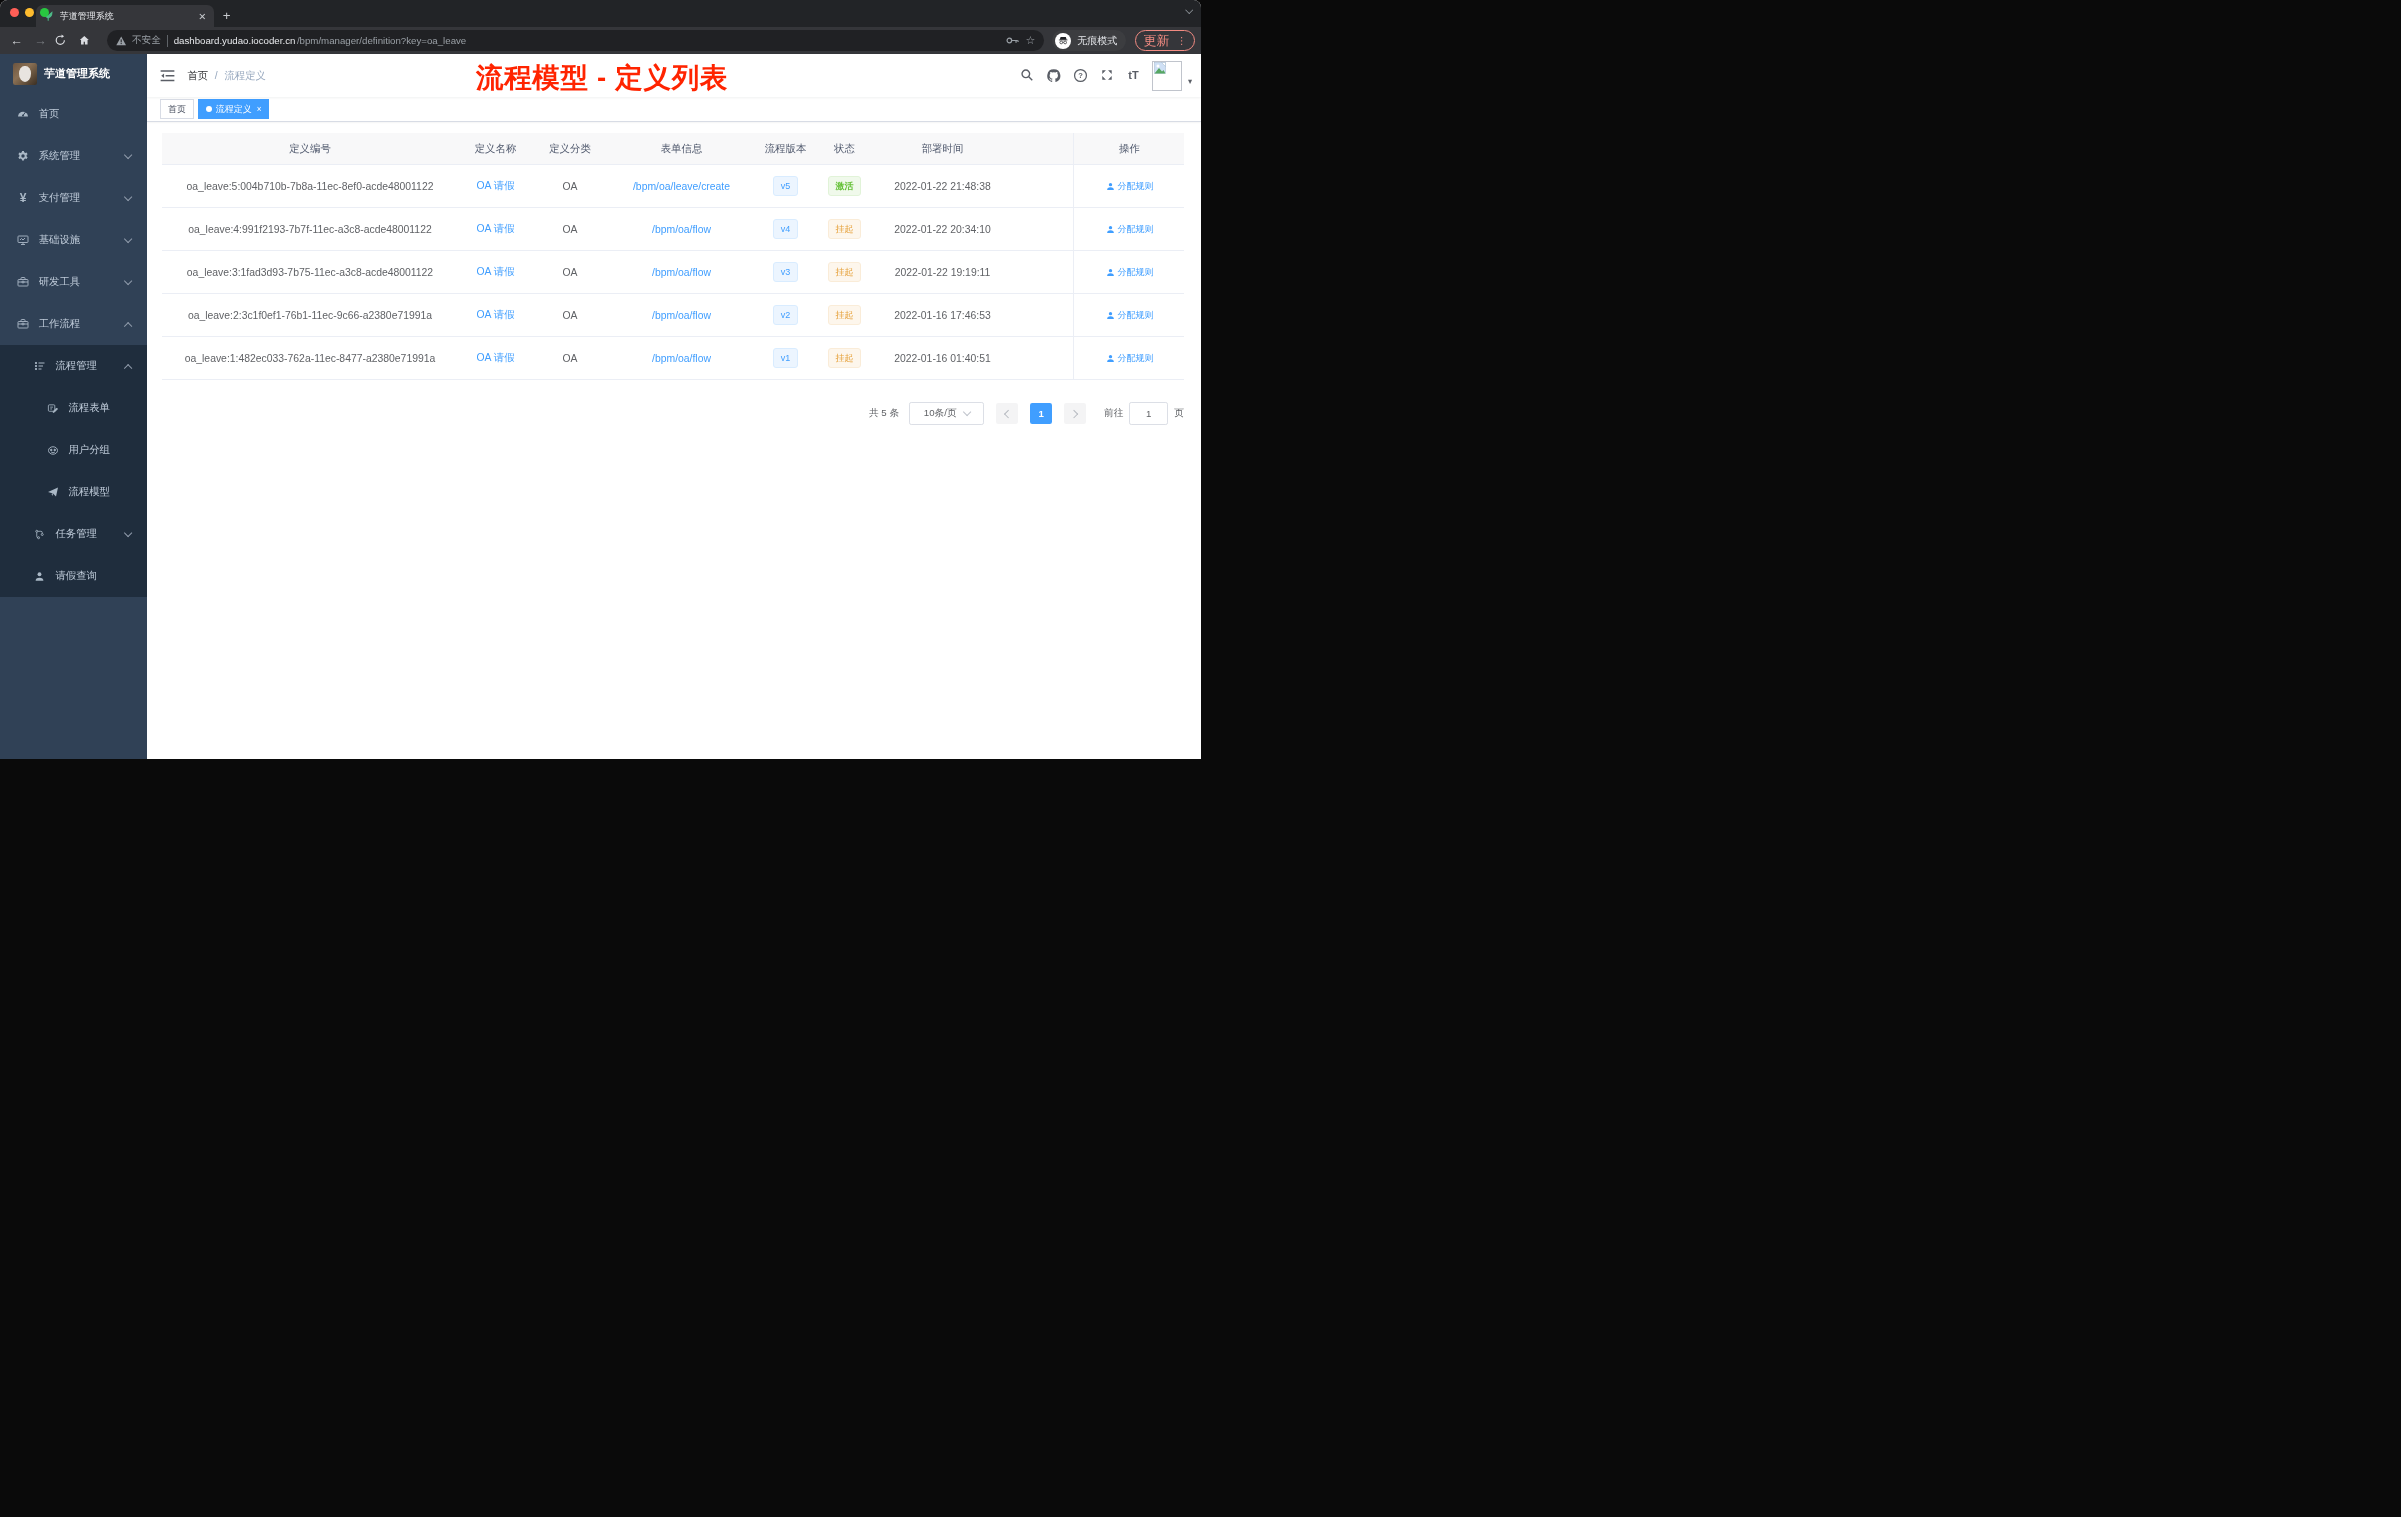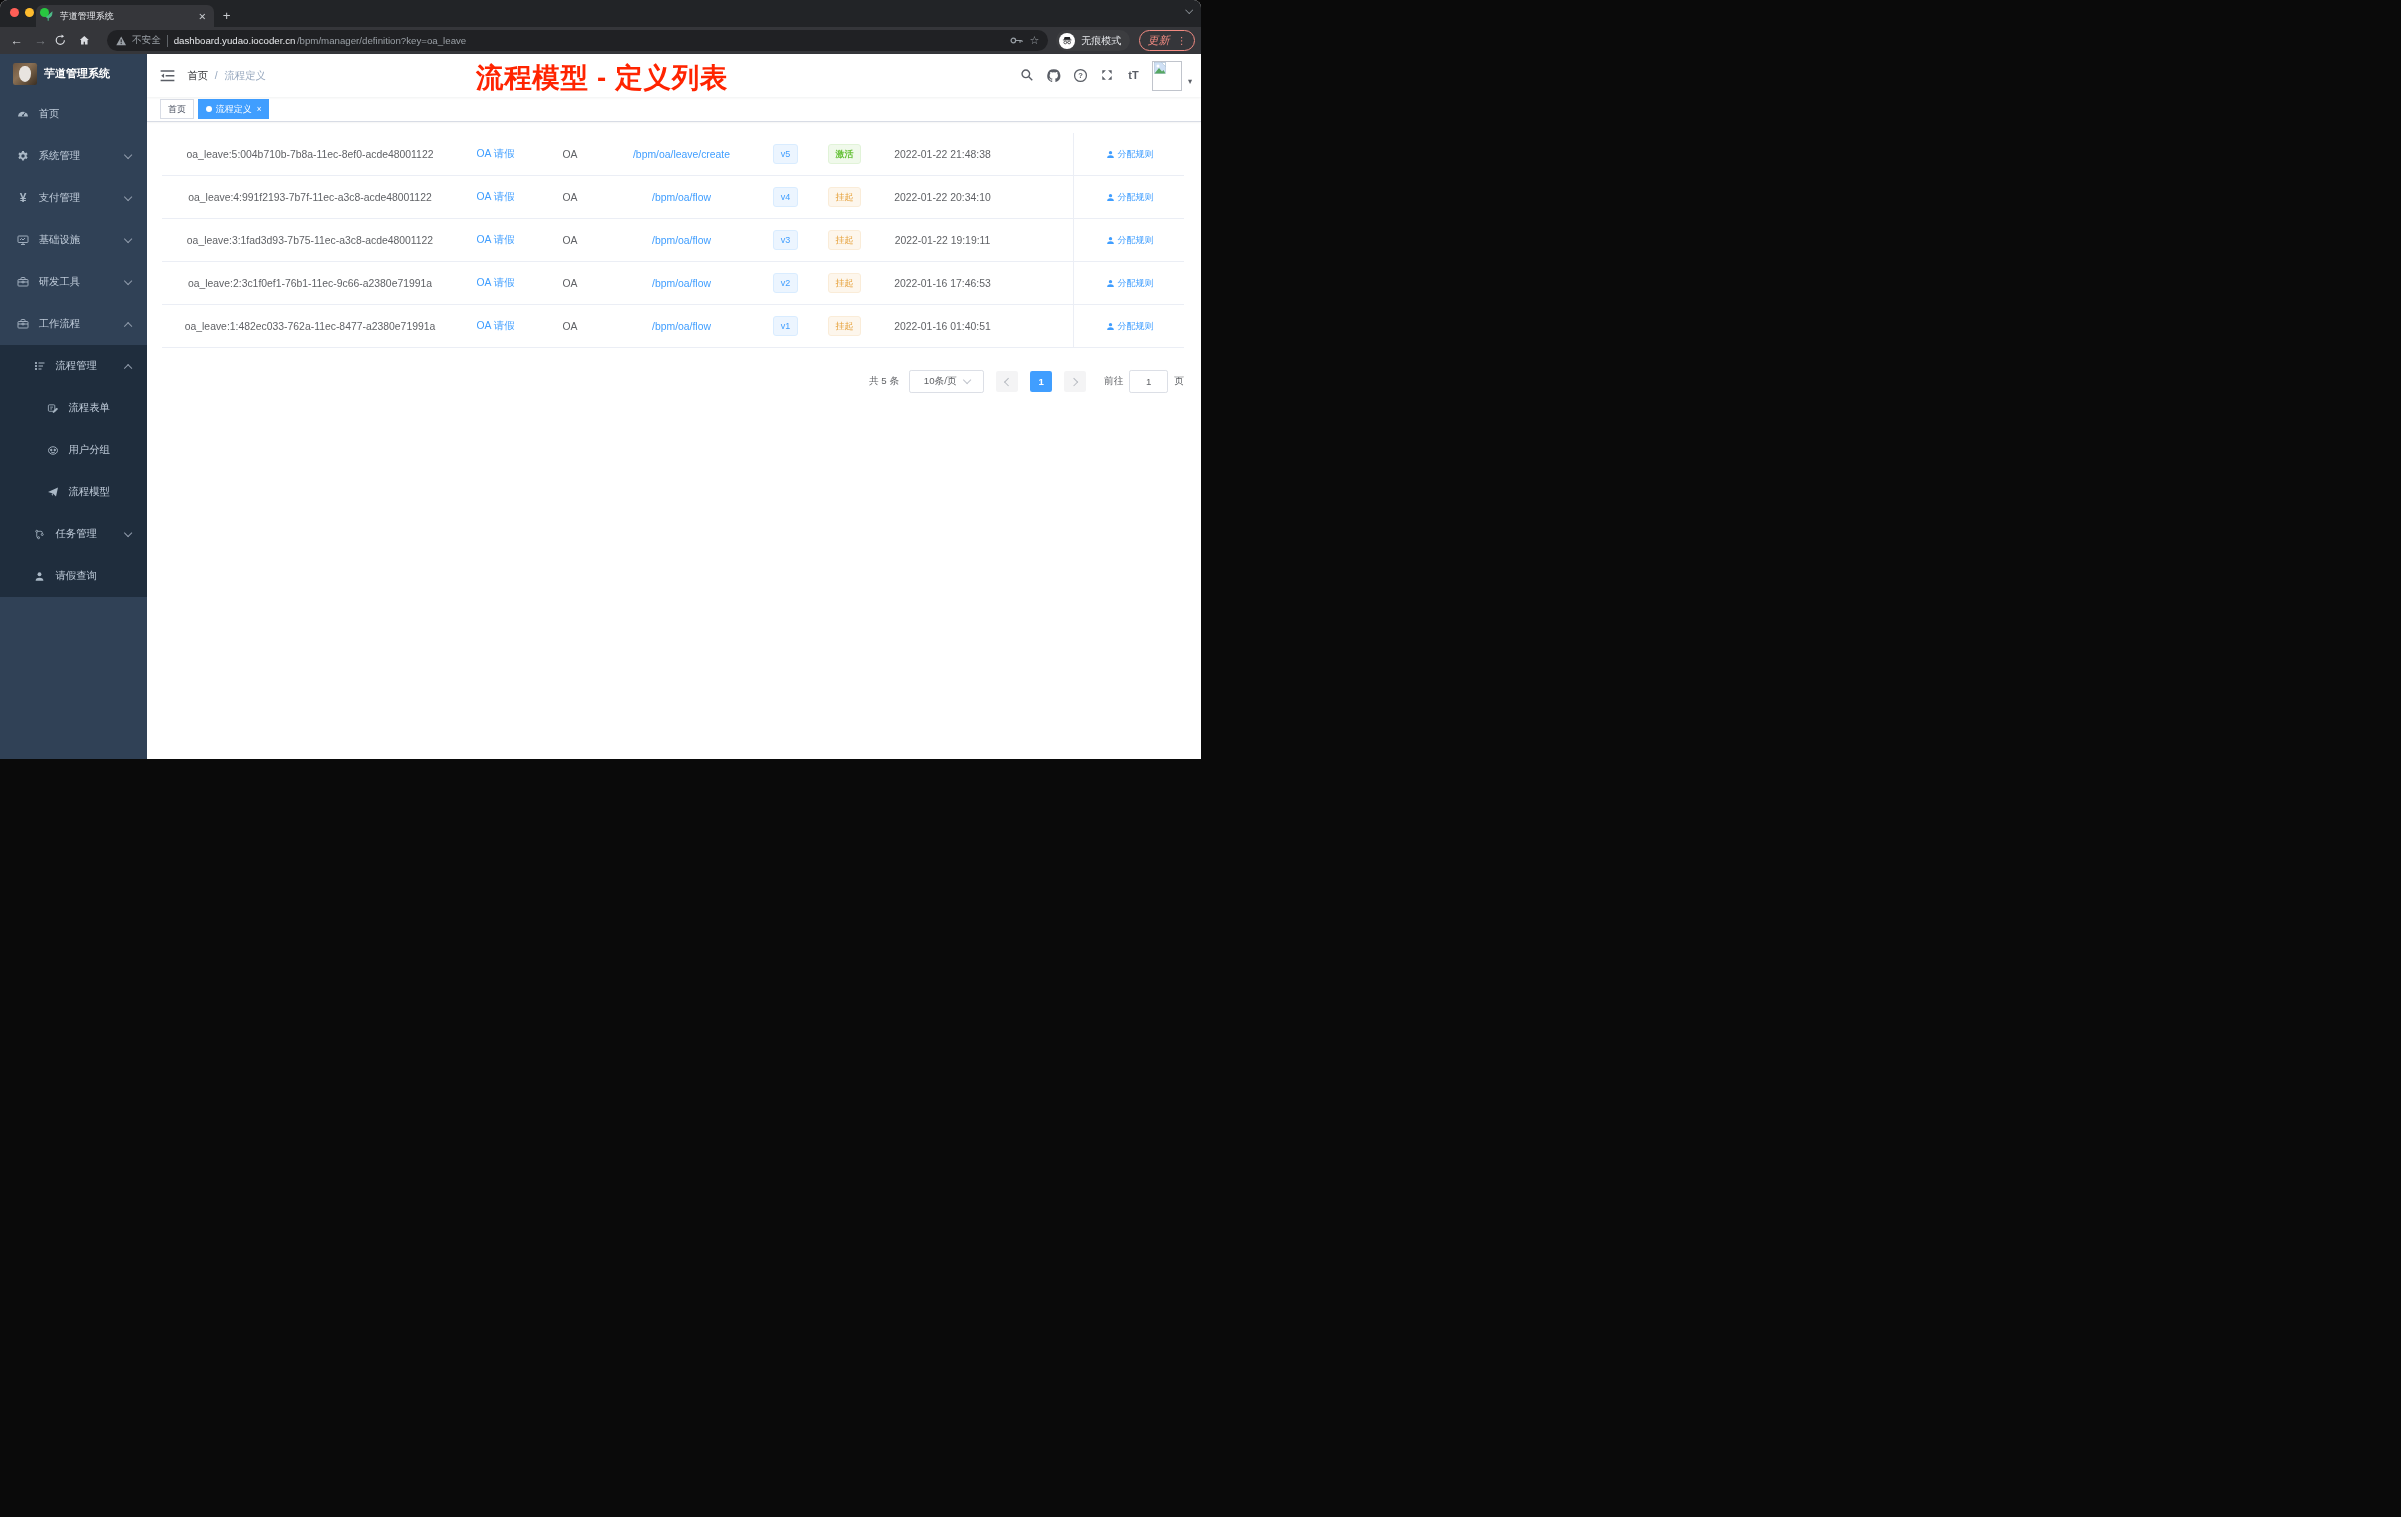--- a/index.html
+++ b/index.html
@@ -20,21 +20,21 @@
   .urlpill{flex:1;height:21px;background:var(--chrome-pill,#202124);border-radius:10.4px;display:flex;align-items:center;padding:0 9px;gap:6px;margin:0 4.5px;}
   .sec-label{color:#9aa0a6;font-size:9.7px;}
   .url-div{width:0.7px;height:12px;background:#5f6368;}
   .url-host{color:#e8eaed;font-size:9.7px;}
   .url-path{color:#9aa0a6;font-size:9.7px;}
   .pill-spacer{flex:1;}
   .chip{height:21px;border-radius:10.4px;background:#3c3d40;display:flex;align-items:center;gap:6px;padding:0 9px 0 3px;}
   .chip-circle{width:16.3px;height:16.3px;border-radius:50%;background:#fff;display:flex;align-items:center;justify-content:center;}
   .chip-label{color:#e8eaed;font-size:10px;white-space:nowrap;}
   .updatepill{height:19.3px;border:1.1px solid var(--update-red,#f28b82);border-radius:10.4px;display:flex;align-items:center;gap:7.4px;padding:0 7.4px;margin-left:6px;}
-  .update-label{color:var(--update-red,#f28b82);font-size:11px;font-style:italic;}
+  .update-label{color:var(--update-red,#f28b82);font-size:13px;}
   .kebab{color:var(--update-red,#f28b82);font-size:9.7px;letter-spacing:0;}
   
   .app{position:absolute;top:54px;left:0;right:0;bottom:0;display:flex;background:#fff;}
   .sidebar{width:147px;background:var(--sidebar-bg,#304156);flex-shrink:0;display:flex;flex-direction:column;}
   .logo-row{height:39px;display:flex;align-items:center;gap:7.4px;padding:0 0 0 12.6px;}
   .logo-img{width:24px;height:22px;border-radius:2.2px;background:linear-gradient(135deg,#6b543f 0%,#8a7054 40%,#3a2e22 100%);position:relative;overflow:hidden;}
   .logo-img:after{content:"";position:absolute;left:6px;top:3.7px;width:12px;height:16.3px;background:#e8e4e0;border-radius:45% 45% 50% 50%;}
   .logo-title{color:#fff;font-size:11px;font-weight:bold;white-space:nowrap;}
   .menu{flex:1;}
   .mi{height:42px;display:flex;align-items:center;color:var(--sidebar-text,#bfcbd9);font-size:10.4px;position:relative;}
@@ -386,20 +386,31 @@
         </div>
         <div class="tag active">
           <span class="tag-dot"></span>
           <span>流程定义</span>
           <span class="tag-x">×</span>
         </div>
       </div>
 
       <div class="content">
         <div class="table">
+          <div class="thead">
+            <div class="th c-id">定义编号</div>
+            <div class="th c-name">定义名称</div>
+            <div class="th c-cat">定义分类</div>
+            <div class="th c-form">表单信息</div>
+            <div class="th c-ver">流程版本</div>
+            <div class="th c-status">状态</div>
+            <div class="th c-time">部署时间</div>
+            <div class="th c-gap"></div>
+            <div class="th c-op opcell">操作</div>
+          </div>
 
           <div class="tr">
             <div class="td c-id">oa_leave:5:004b710b-7b8a-11ec-8ef0-acde48001122</div>
             <div class="td c-name"><span class="link">OA 请假</span></div>
             <div class="td c-cat">OA</div>
             <div class="td c-form"><span class="link">/bpm/oa/leave/create</span></div>
             <div class="td c-ver"><span class="badge b-blue">v5</span></div>
             <div class="td c-status"><span class="badge b-green">激活</span></div>
             <div class="td c-time">2022-01-22 21:48:38</div>
             <div class="td c-gap"></div>

